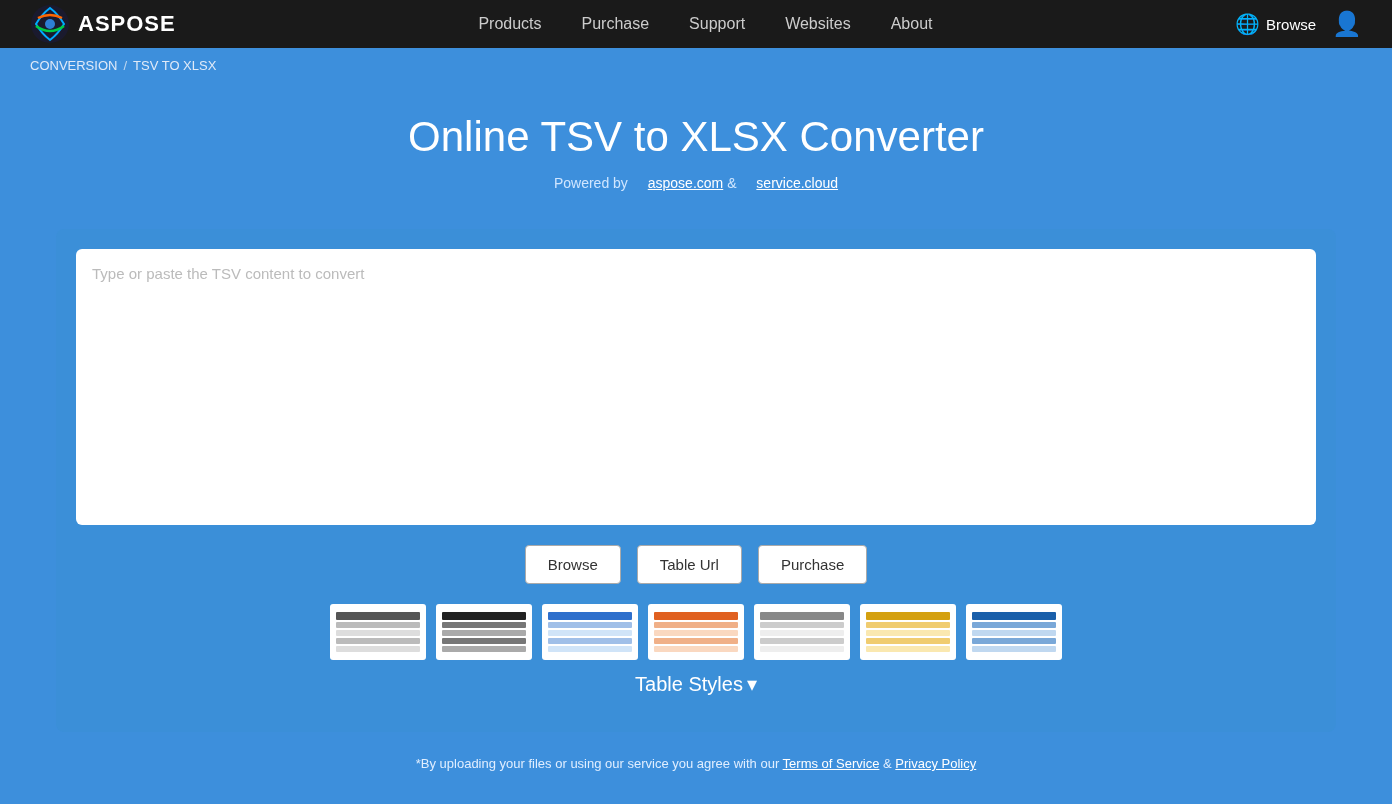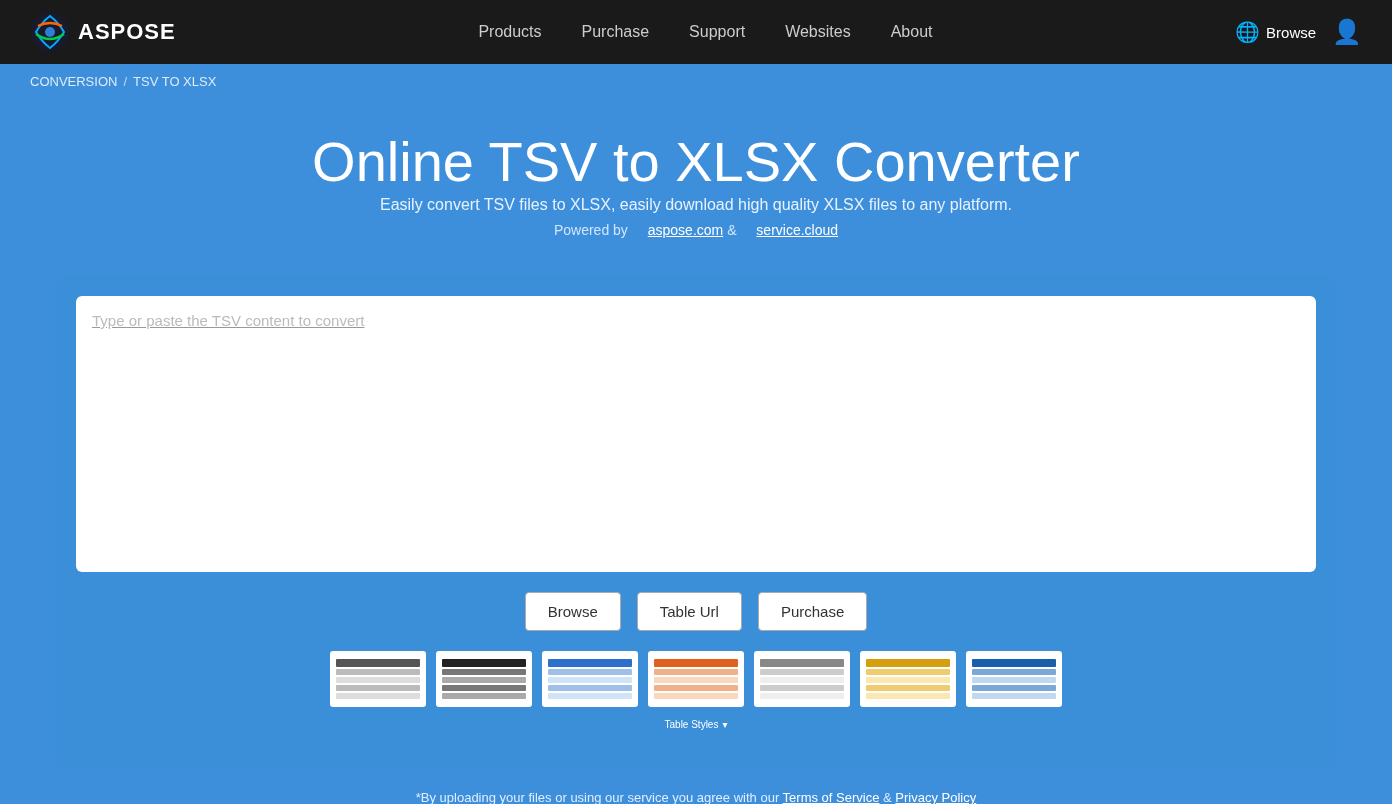--- a/index.html
+++ b/index.html
@@ -4,21 +4,21 @@
   <style>
     * { margin: 0; padding: 0; box-sizing: border-box; }
     body { font-family: 'Segoe UI', Arial, sans-serif; background: #3d8fdc; min-height: 100vh; }
 
     
     .navbar {
       background: #1a1a1a;
       display: flex;
       align-items: center;
       padding: 0 30px;
-      height: 64px;
+      height: 48px;
       justify-content: space-between;
     }
     .navbar-left { display: flex; align-items: center; gap: 8px; }
     .logo-icon {
       width: 40px; height: 40px;
     }
     .logo-text {
       color: white;
       font-size: 22px;
       font-weight: 700;
@@ -67,23 +67,23 @@
     .breadcrumb a { color: #e0eaf8; text-decoration: none; }
     .breadcrumb-sep { color: #c0d8f0; }
 
     
     .hero {
       text-align: center;
       padding: 30px 20px 20px;
     }
     .hero h1 {
       color: white;
-      font-size: 56px;
+      font-size: 42px;
       font-weight: 400;
-      margin-bottom: 2px;
+      margin-bottom: 14px;
     }
     .hero p {
       color: #e8f2ff;
       font-size: 16px;
       margin-bottom: 8px;
     }
     .hero .powered {
       color: #d0e6ff;
       font-size: 14px;
     }
@@ -110,21 +110,20 @@
     }
     .main-textarea {
       width: 100%;
       height: 240px;
       border: none;
       outline: none;
       resize: none;
       font-size: 15px;
       color: #999;
       font-family: inherit;
-      text-decoration: underline;
     }
     .main-textarea::placeholder { color: #bbb; }
 
     
     .button-row {
       display: flex;
       justify-content: center;
       gap: 16px;
       margin-bottom: 20px;
     }
@@ -189,21 +188,21 @@
     .ts6 .t-header { background: #d4a010; }
     .ts6 .t-row { background: #f0cc70; }
 
     
     .ts7 .t-header { background: #1a5faa; }
     .ts7 .t-row { background: #7aa8d8; }
 
     .table-styles-label {
       text-align: center;
       color: white;
-      font-size: 10px;
+      font-size: 20px;
       margin-bottom: 16px;
       cursor: pointer;
       display: flex;
       align-items: center;
       justify-content: center;
       gap: 4px;
     }
 
     
     .footer-area {
@@ -249,21 +248,20 @@
 </nav>
 
 <div class="breadcrumb">
   <a href="#">CONVERSION</a>
   <span class="breadcrumb-sep">/</span>
   <span>TSV TO XLSX</span>
 </div>
 
 <div class="hero">
   <h1>Online TSV to XLSX Converter</h1>
-  <p>Easily convert TSV files to XLSX, easily download high quality XLSX files to any platform.</p>
   <p class="powered">
     <span>Powered by </span>
     <a href="#">aspose.com</a>
     <span> &amp; </span>
     <a href="#">service.cloud</a>
   </p>
 </div>
 
 <div class="card">
 

